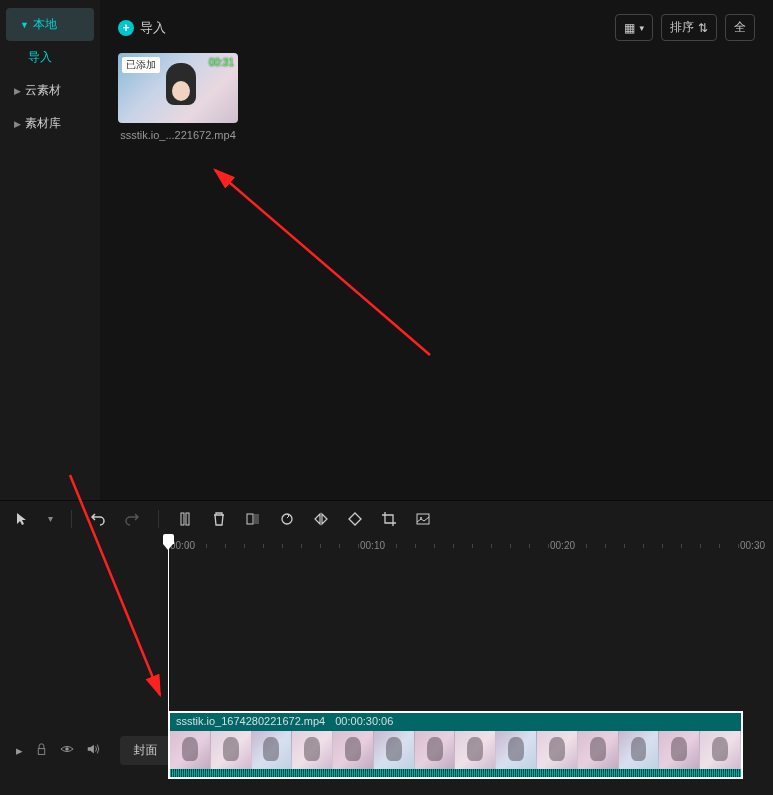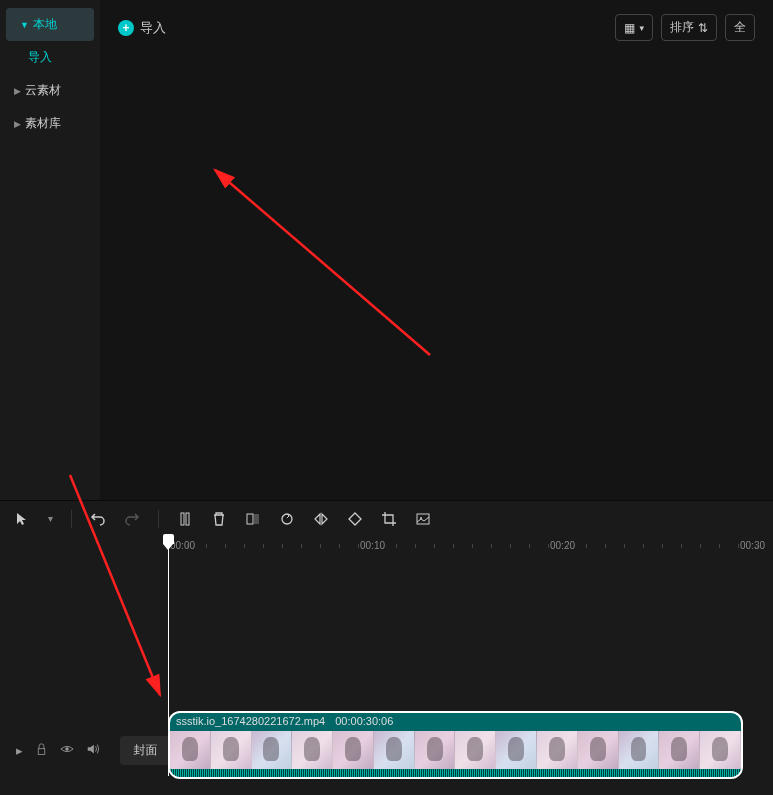--- a/index.html
+++ b/index.html
@@ -41,21 +41,21 @@
 .ruler-tick { position: absolute; top: 4px; font-size: 10px; color: #888; }
 .ruler-minor { position: absolute; top: 8px; width: 1px; height: 4px; background: #444; }
 .playhead { position: absolute; top: 0; width: 1px; height: 240px; background: #fff; z-index: 10; }
 .playhead::before { content: ""; position: absolute; top: -2px; left: -5px; width: 11px; height: 10px; background: #fff; border-radius: 2px 2px 0 0; }
 .playhead::after { content: ""; position: absolute; top: 8px; left: -5px; border-left: 5.5px solid transparent; border-right: 5.5px solid transparent; border-top: 6px solid #fff; }
 
 .timeline-left { position: absolute; left: 0; top: 200px; display: flex; align-items: center; gap: 12px; padding-left: 16px; }
 .tl-icon { color: #999; font-size: 13px; cursor: pointer; }
 .cover-btn { margin-left: 8px; padding: 6px 14px; background: #2a2a2a; color: #ccc; font-size: 12px; border-radius: 4px; cursor: pointer; }
 
-.clip { position: absolute; left: 168px; right: 30px; top: 175px; height: 68px; border: 2px solid #fff; border-radius: 12px; background: #006666; overflow: hidden; }
+.clip { position: absolute; left: 168px; right: 30px; top: 175px; height: 68px; border: 2px solid #fff; border-radius: 0; background: #006666; overflow: hidden; }
 .clip-label { position: absolute; top: 2px; left: 6px; font-size: 11px; color: #ddd; z-index: 2; display: flex; gap: 10px; }
 .clip-frames { position: absolute; top: 18px; left: 0; right: 0; height: 40px; display: flex; }
 .frame { flex: 1; background: linear-gradient(135deg, #d8c0d0, #e8d0e0, #c0a8c0); border-right: 1px solid rgba(0,0,0,0.1); position: relative; }
 .frame:nth-child(2n) { background: linear-gradient(135deg, #e0d0e0, #f0e0e8, #d0b8d0); }
 .frame:nth-child(3n) { background: linear-gradient(135deg, #c8b8d0, #d8e0f0, #c0d0e0); }
 .frame::after { content: ""; position: absolute; left: 30%; top: 15%; width: 40%; height: 60%; background: rgba(50,40,50,0.4); border-radius: 40% 40% 30% 30%; }
 .clip-wave { position: absolute; bottom: 0; left: 0; right: 0; height: 8px; background: repeating-linear-gradient(90deg, #00b0a0 0, #00b0a0 1px, #004040 1px, #004040 2px); }
 
 .arrow { position: absolute; pointer-events: none; z-index: 50; }
 </style>
@@ -96,20 +96,27 @@
           <span>排序</span>
           <span>⇅</span>
         </div>
         <div class="hdr-btn">
           <span>全</span>
         </div>
       </div>
     </div>
 
 
+    <div class="media-item">
+      <div class="media-thumb">
+        <span class="badge-added">已添加</span>
+        <span class="badge-duration">00:31</span>
+      </div>
+      <div class="media-name">ssstik.io_...221672.mp4</div>
+    </div>
   </div>
 </div>
 
 <div class="toolbar">
   <span class="tool-icon">
       <svg width="16" height="16" viewBox="0 0 16 16">
         <path d="M3 2 L3 13 L6 10 L8 14 L10 13 L8 9 L12 9 Z" fill="#ccc"></path>
       </svg>
     </span>
   <span class="tool-icon" style="font-size:10px;color:#888">▾</span>

